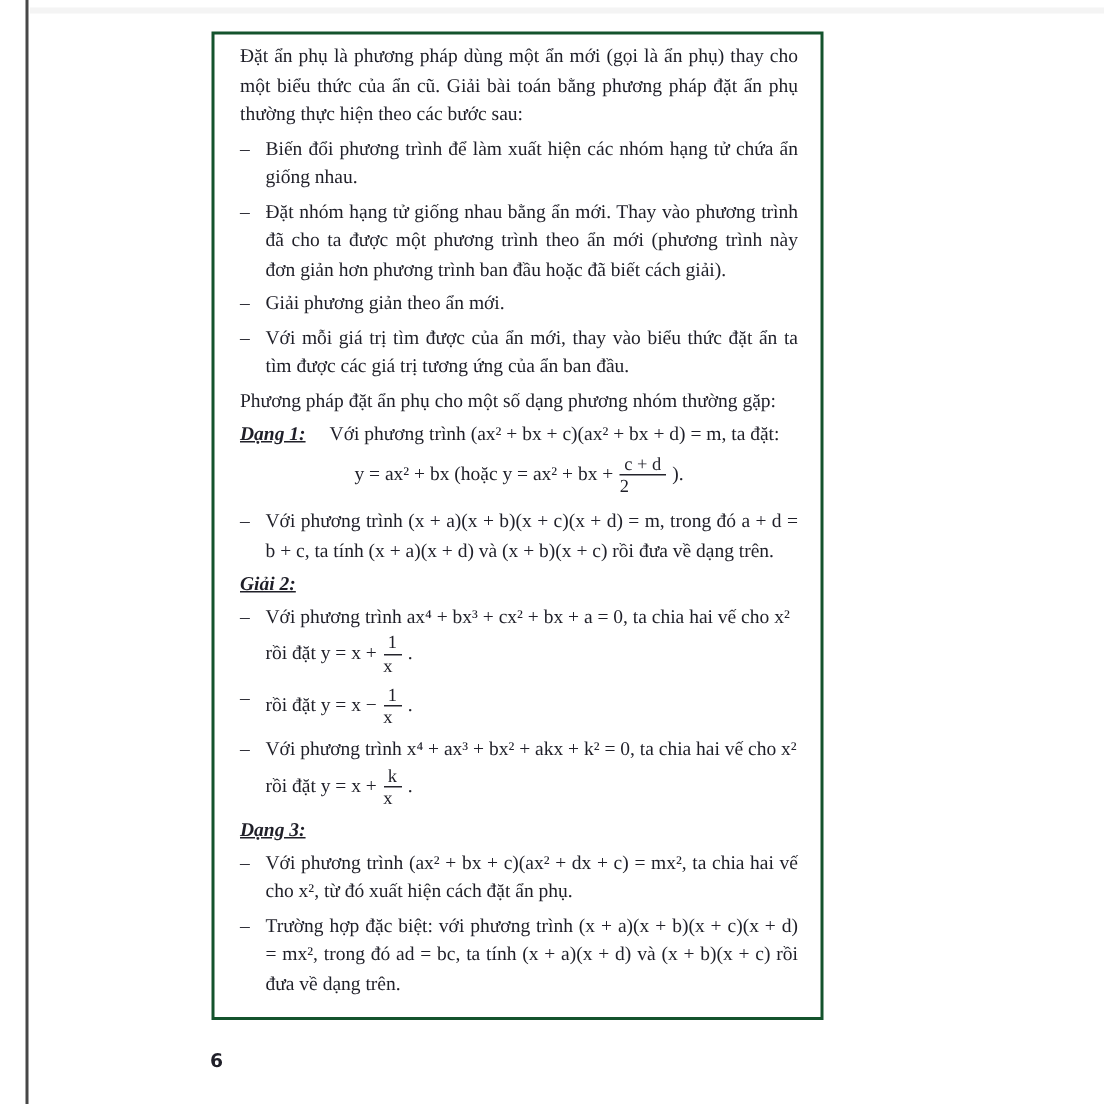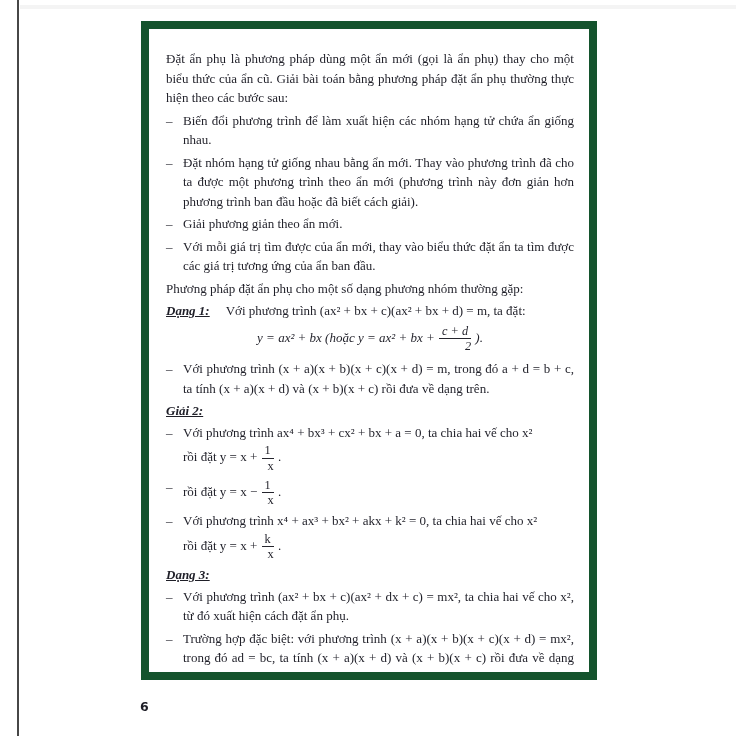--- a/index.html
+++ b/index.html
@@ -1,32 +1,32 @@
 <!DOCTYPE html>
 <html lang="vi"><head>
 <meta charset="utf-8">
 <style>
   html,body{margin:0;padding:0;}
   body{width:736px;height:736px;background:#ffffff;overflow:hidden;
        font-family:"Liberation Serif","DejaVu Serif",serif;color:#1f1f28;}
   .page{position:relative;width:736px;height:736px;background:#ffffff;}
   .spine-line{position:absolute;left:17px;top:0;width:2px;height:736px;background:#474747;}
   .top-edge{position:absolute;left:20px;top:5px;width:716px;height:4px;background:#f4f4f4;}
-  .frame{position:absolute;left:141px;top:21px;width:456px;height:659px;
-         border:8px solid #14532d;box-sizing:border-box;
-         padding:20px 15px 4px 17px;overflow:hidden;
+  .frame{position:absolute;left:141px;top:21px;width:408px;height:659px;
+         border:2px solid #14532d;box-sizing:border-box;
+         padding:4px 15px 4px 17px;overflow:hidden;
          font-size:13px;line-height:19.5px;}
   .para{margin:0 0 3px 0;text-align:justify;}
   .heading-line{margin:2px 0 2px 0;text-align:justify;}
   .bullet{display:flex;margin:1px 0 3px 0;}
   .dash{flex:0 0 17px;}
   .btext{flex:1;text-align:justify;}
   .dang-label{font-style:italic;font-weight:600;text-decoration:underline;margin-right:16px;}
-  .equation{text-align:center;margin:3px 0 5px 0;font-style:italic;}
-  .frac{display:inline-block;vertical-align:middle;text-align:right;
+  .equation{text-align:center;margin:3px 0 5px 0;}
+  .frac{display:inline-block;vertical-align:middle;text-align:left;
         font-size:12.3px;line-height:1.2;margin:0 1px;}
   .frac .num{display:block;border-bottom:1px solid #24242c;padding:0 3px;}
   .frac .den{display:block;}
   .eqline{margin-top:1px;}
   .oneline{white-space:nowrap;}
   .page-number{position:absolute;left:140px;top:699px;font-weight:bold;
                font-size:12.5px;font-family:"DejaVu Sans",sans-serif;}
 </style>
 </head>
 <body>

